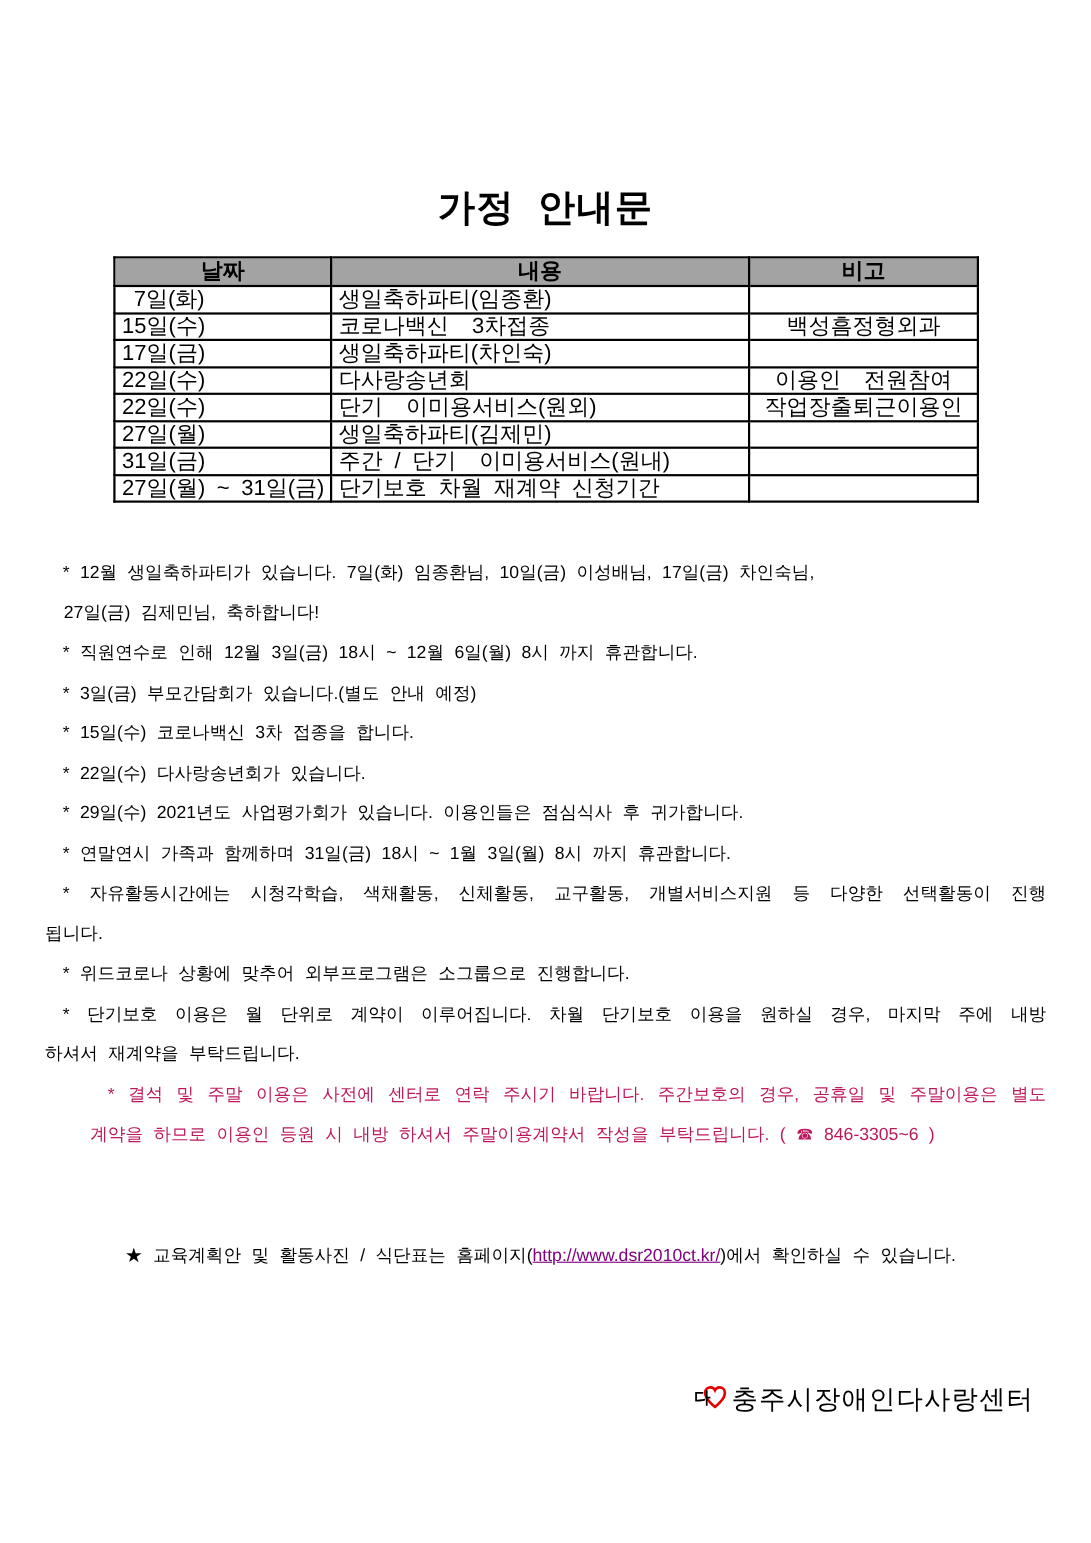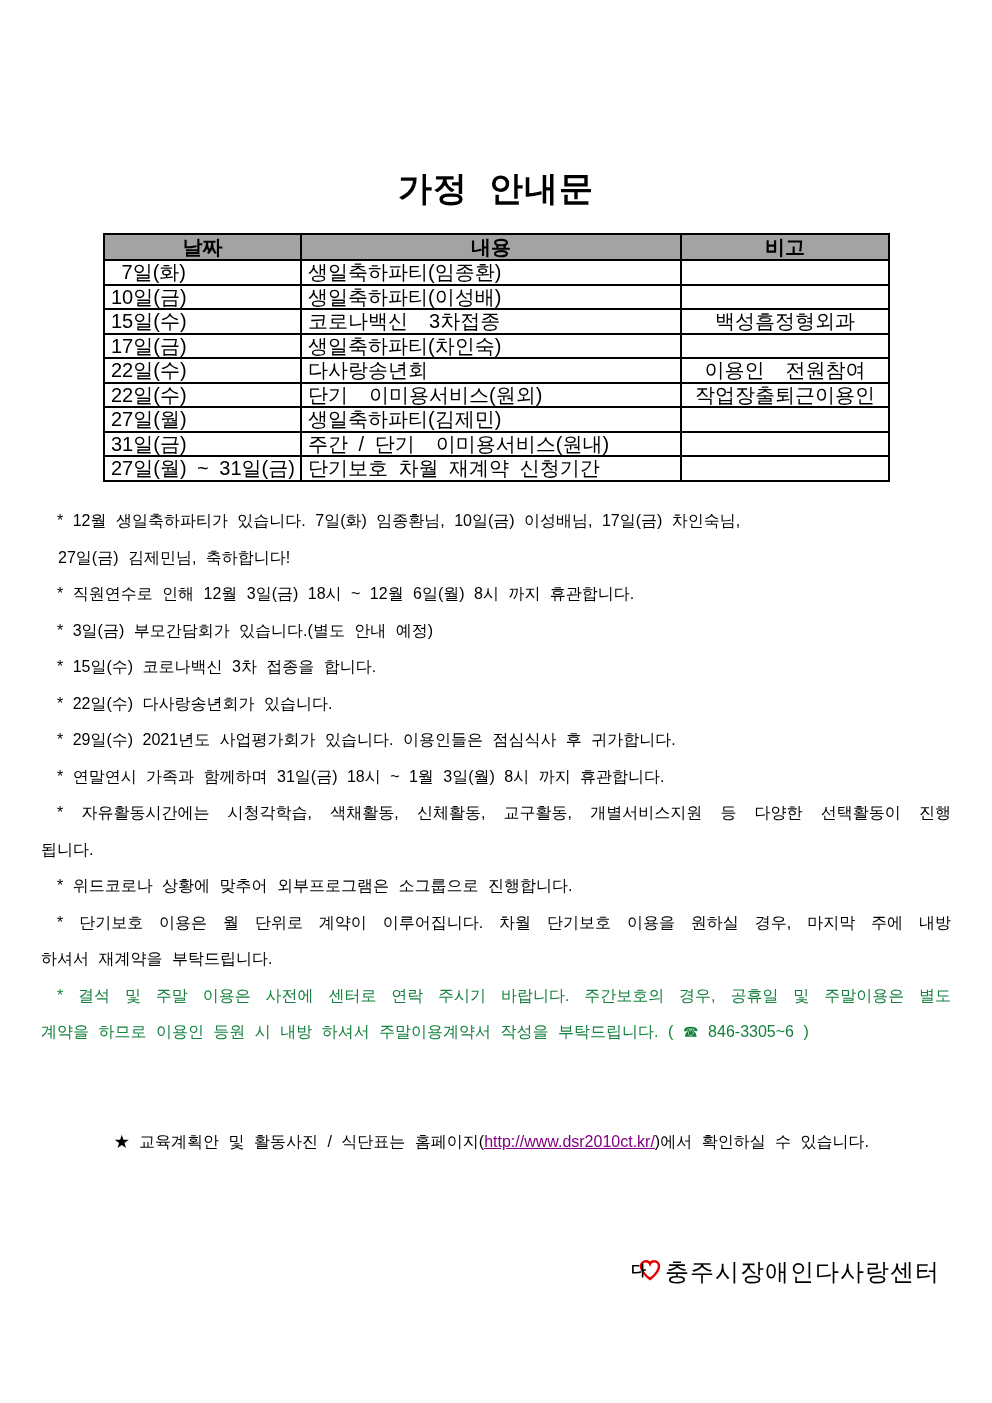--- a/index.html
+++ b/index.html
@@ -56,21 +56,21 @@
     white-space:pre;
     word-spacing:5px;
   }
   .ln.b { padding-left:16px; }
   .ln.w17 { padding-left:17px; }
   .ln.jf {
     white-space:normal;
     text-align:justify;
     text-align-last:justify;
   }
-  .ln.red { color:#15803d; }
+  .ln.red { color:#be185d;margin-left:41px; }
   .link {
     color:#800080;
     text-decoration:underline;
     cursor:pointer;
   }
   .footer {
     position:absolute; top:1256px; right:52px;
     display:flex; align-items:center;
     font-size:24px;
     letter-spacing:1px;
@@ -104,25 +104,20 @@
       <tr>
         <th>날짜</th>
         <th>내용</th>
         <th>비고</th>
       </tr>
     </thead>
     <tbody>
       <tr>
         <td class="cell-date"> 7일(화)</td>
         <td class="cell-content">생일축하파티(임종환)</td>
-        <td class="cell-note"></td>
-      </tr>
-      <tr>
-        <td class="cell-date">10일(금)</td>
-        <td class="cell-content">생일축하파티(이성배)</td>
         <td class="cell-note"></td>
       </tr>
       <tr>
         <td class="cell-date">15일(수)</td>
         <td class="cell-content">코로나백신  3차접종</td>
         <td class="cell-note">백성흠정형외과</td>
       </tr>
       <tr>
         <td class="cell-date">17일(금)</td>
         <td class="cell-content">생일축하파티(차인숙)</td>

